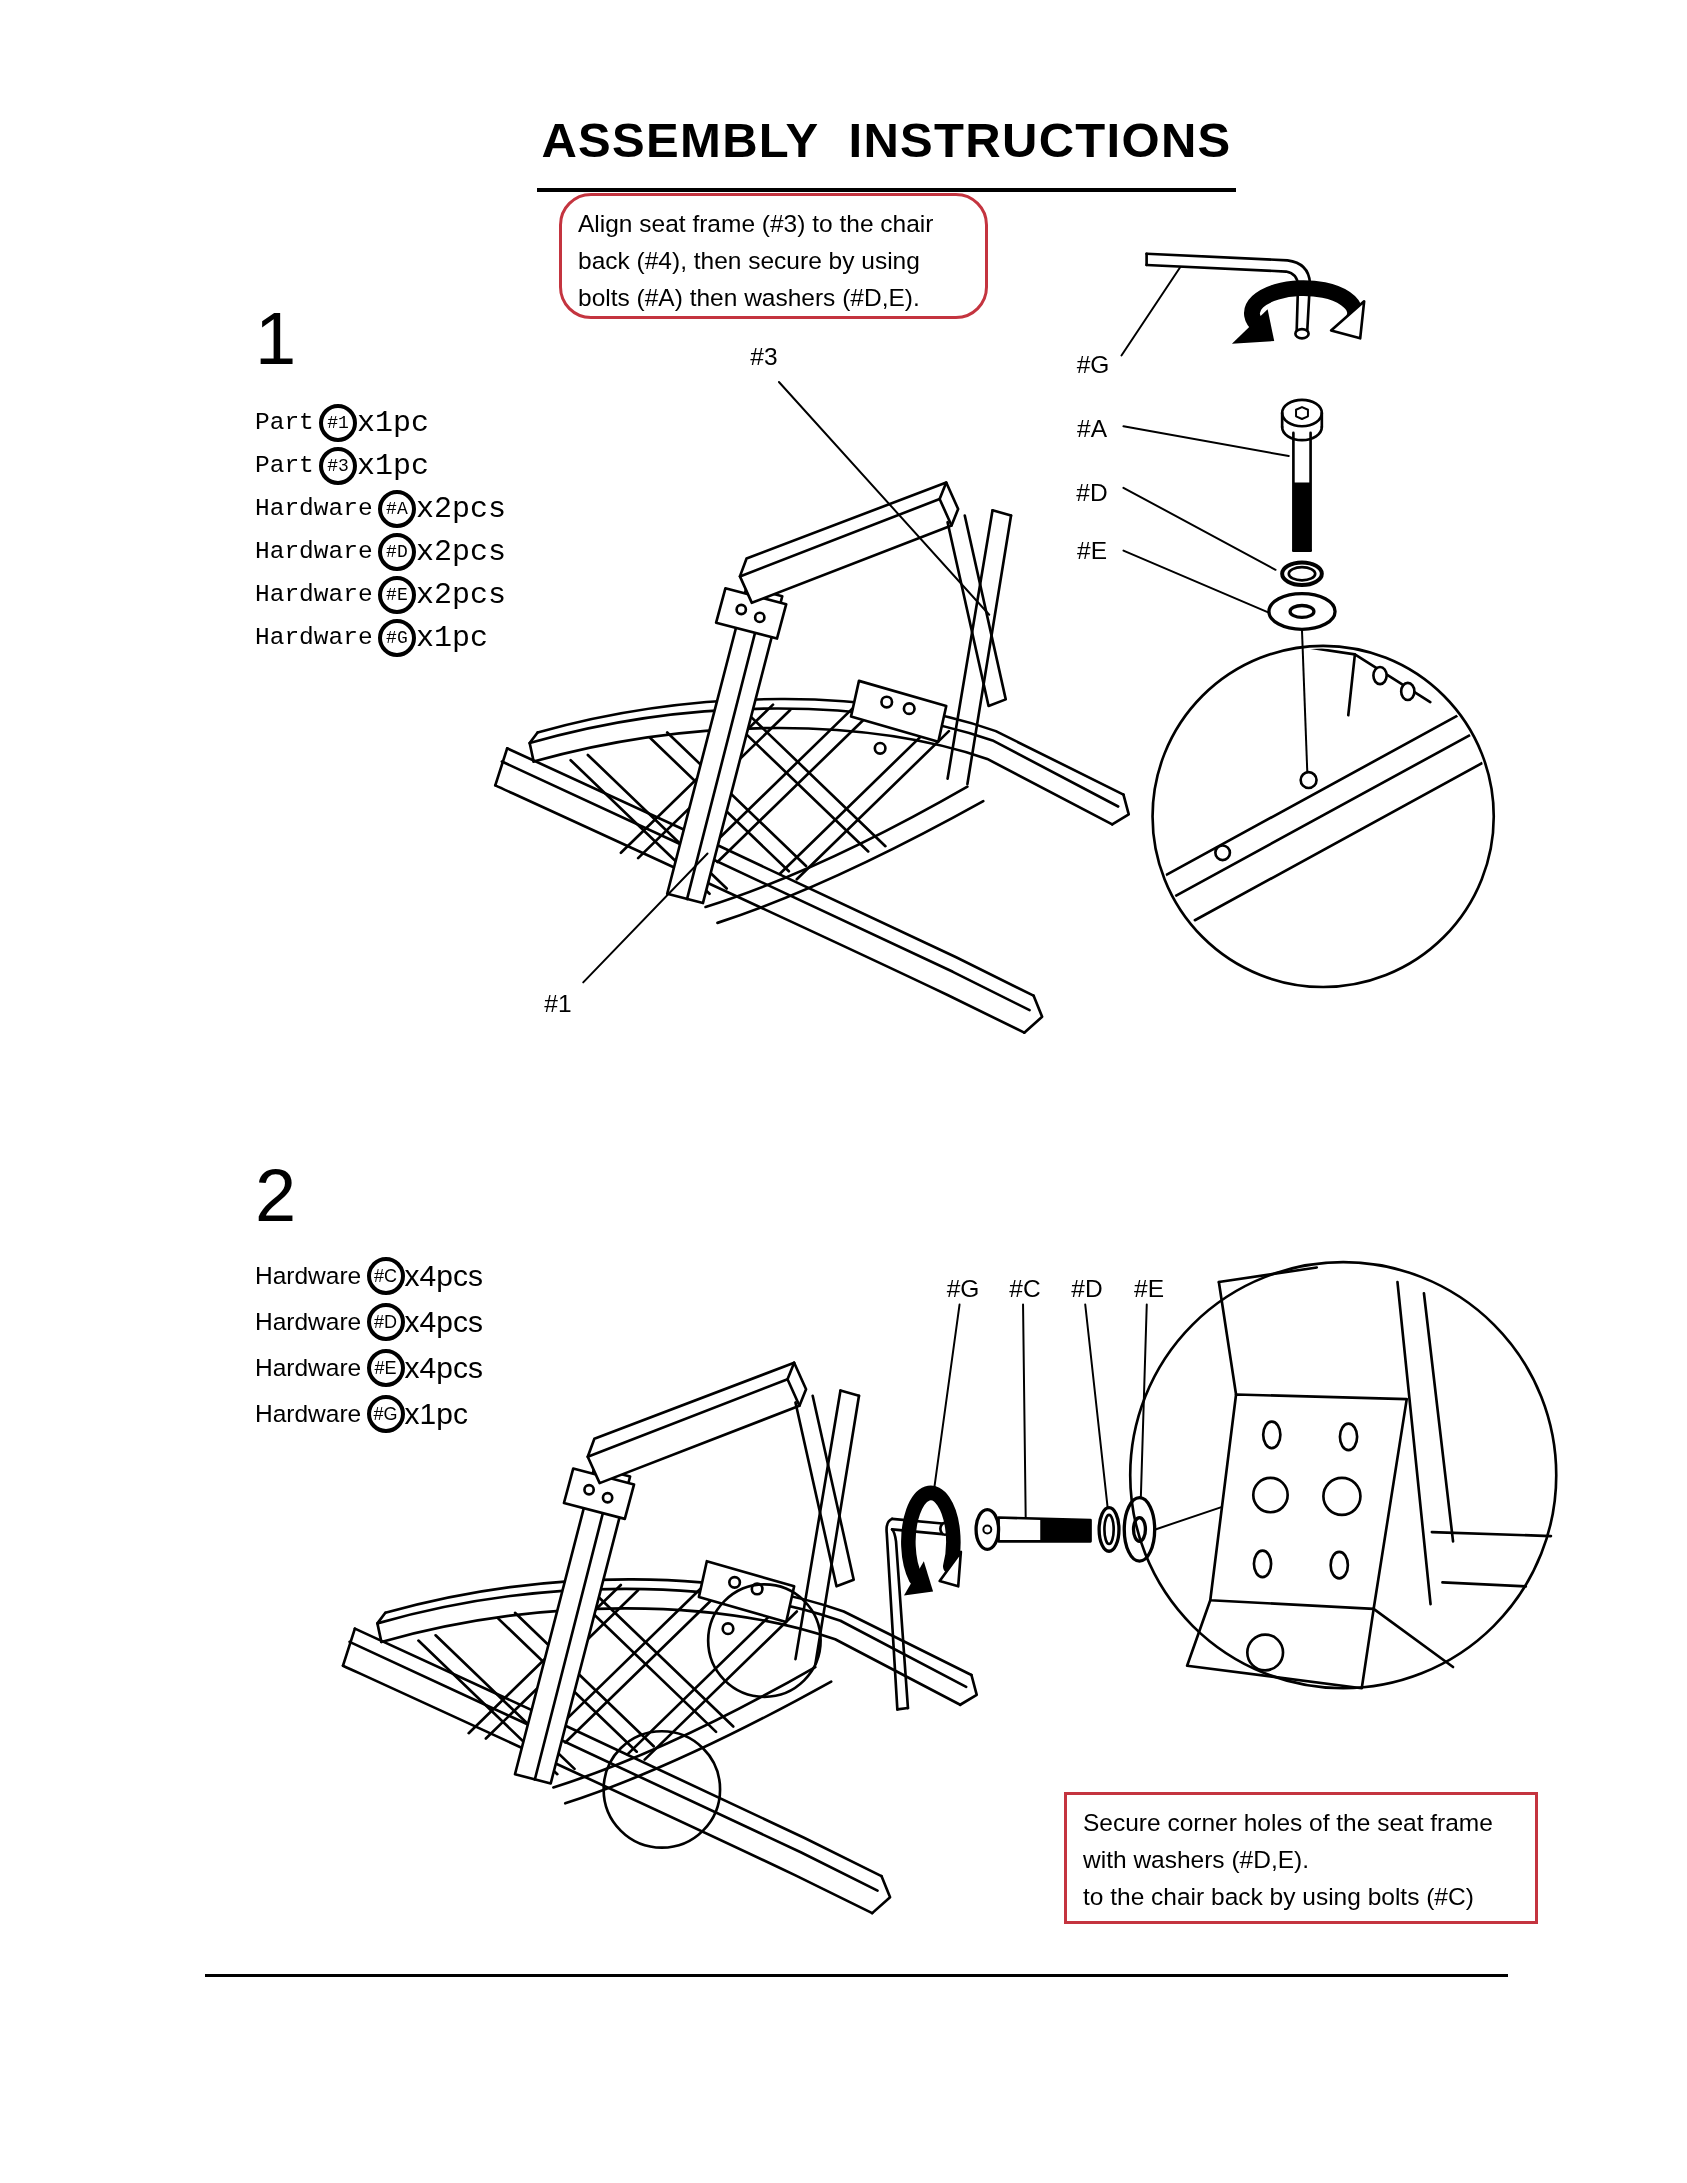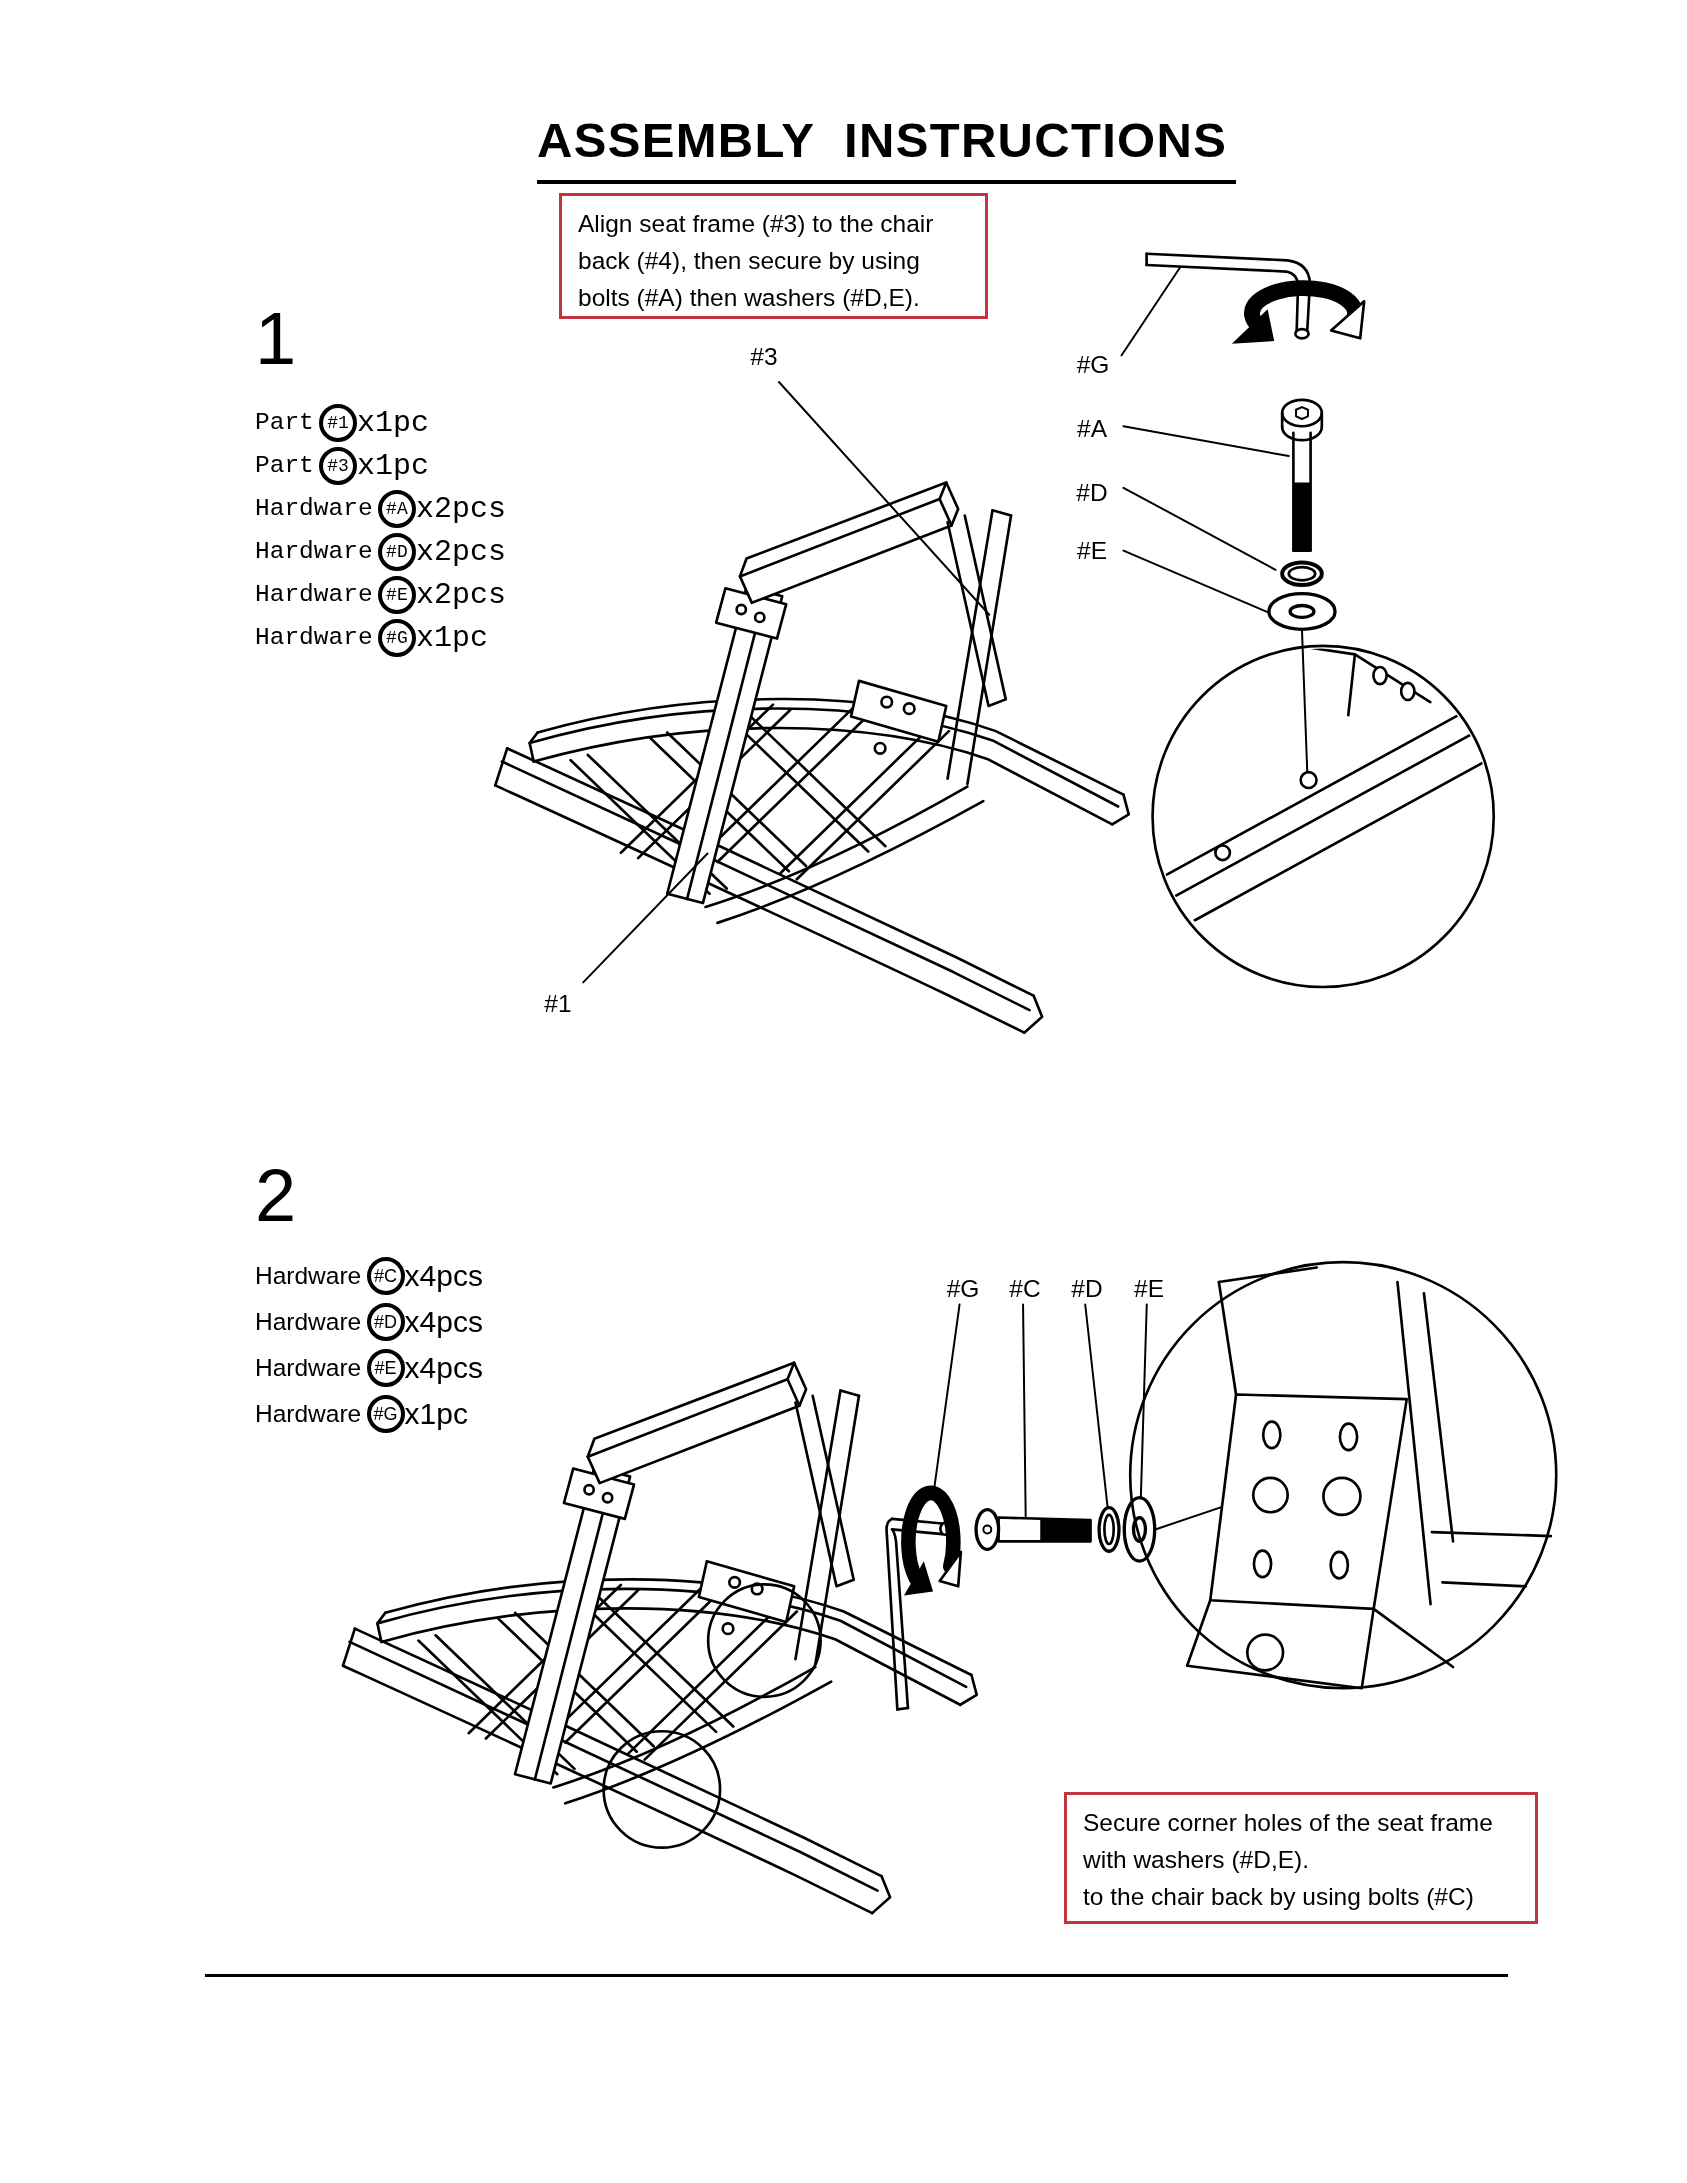--- a/index.html
+++ b/index.html
@@ -2,30 +2,30 @@
 <html style="font-size:10.6px"><head>
 <meta charset="utf-8">
 <style>
   html,body{margin:0;padding:0;}
   body{
     width:1687px;height:2183px;background:#ffffff;position:relative;
     font-family:"Liberation Sans",sans-serif;color:#000;overflow:hidden;
   }
   .abs{position:absolute;}
   .title{
-    top:112px;left:537px;width:699px;text-align:left;
+    top:112px;left:537px;width:699px;text-align:center;
     font-size:49px;font-weight:bold;letter-spacing:1.3px;white-space:pre;
-    border-bottom:4.6px solid #000;padding-bottom:12px;
+    border-bottom:4.6px solid #000;padding-bottom:20px;
   }
   .note{
     border:3.3px solid #c4343f;box-sizing:border-box;
     font-size:24.5px;line-height:37px;padding:9.3px 12px 6.6px 16px;
     background:#fff;
   }
-  .note1{left:559px;top:193px;width:429px;height:126px;}
+  .note1{left:559px;top:193px;width:429px;height:126px;border-radius:32px;}
   .note2{left:1064px;top:1756px;width:474px;height:132px;margin-top:36px;}
   .bignum{font-size:74px;font-weight:400;}
   .plist{display:flex;flex-direction:column;}
   .prow{display:flex;align-items:center;font-size:24.5px;}
   .prow1{height:43px;font-family:Liberation Mono, monospace;}
   .prow2{height:46px;}
   .pcircle{
     box-sizing:border-box;width:38px;height:38px;border:4px solid #000;border-radius:50%;
     display:flex;align-items:center;justify-content:center;
     font-size:18px;margin-left:5.3px;flex:0 0 auto;

